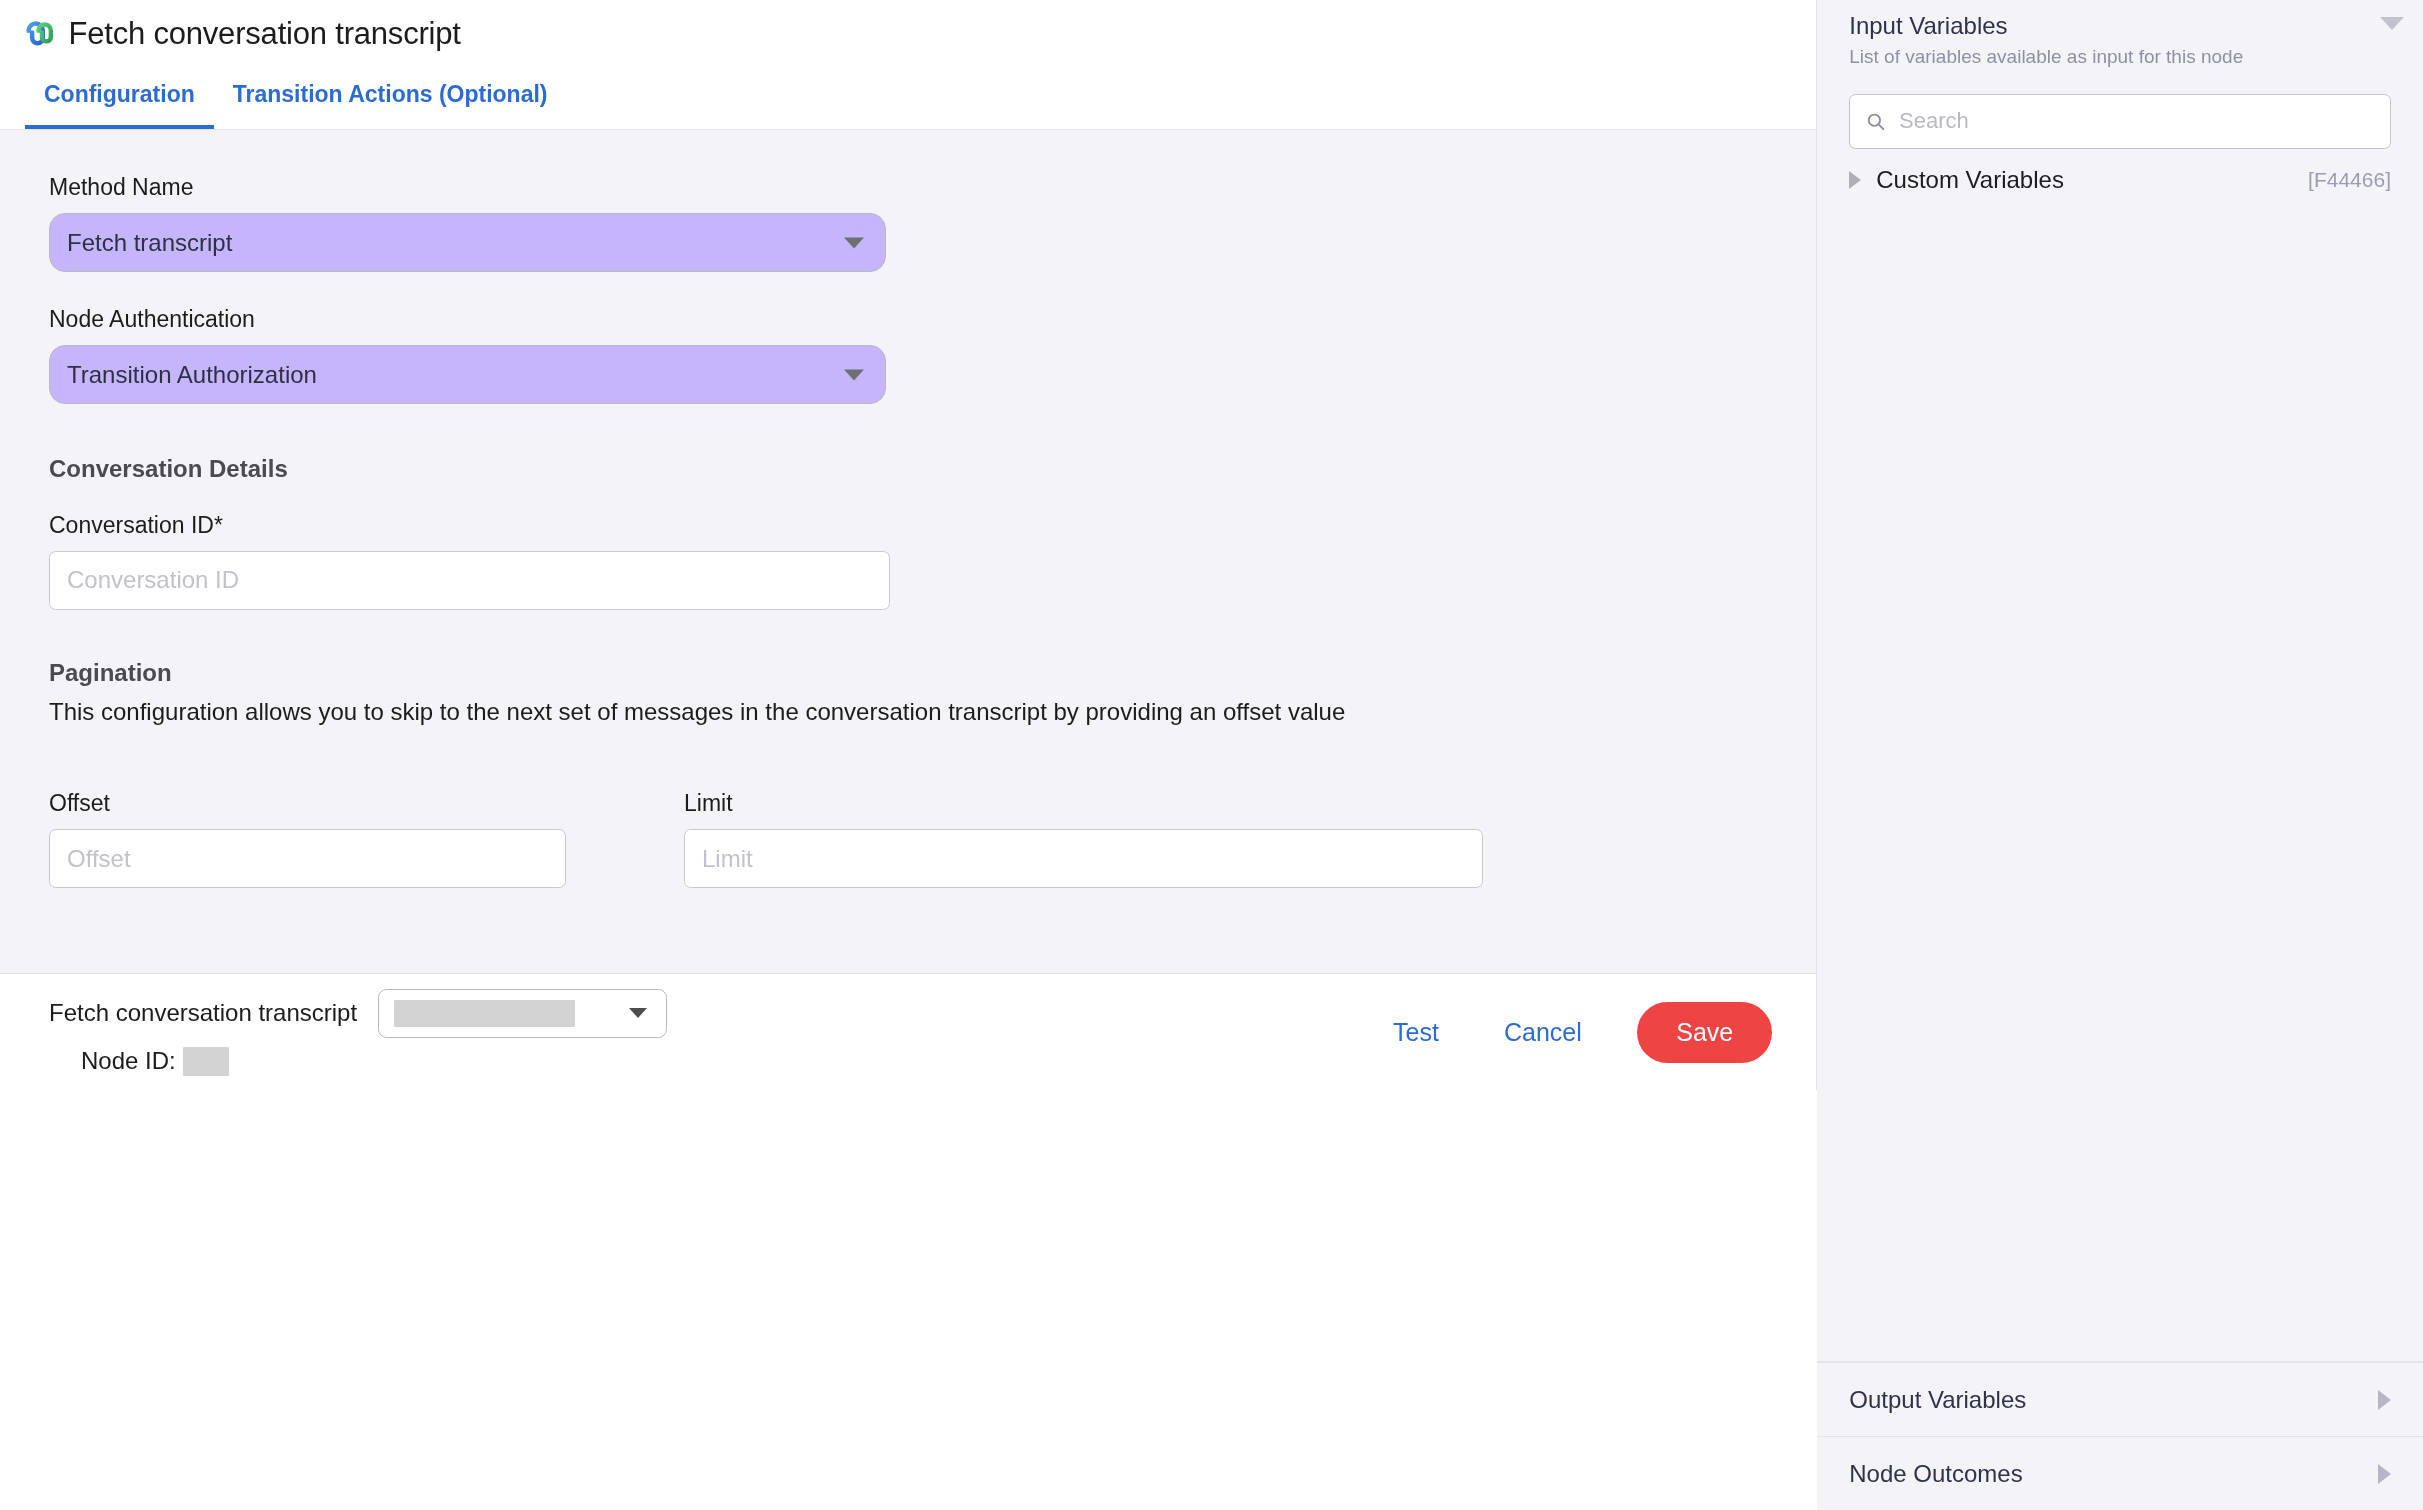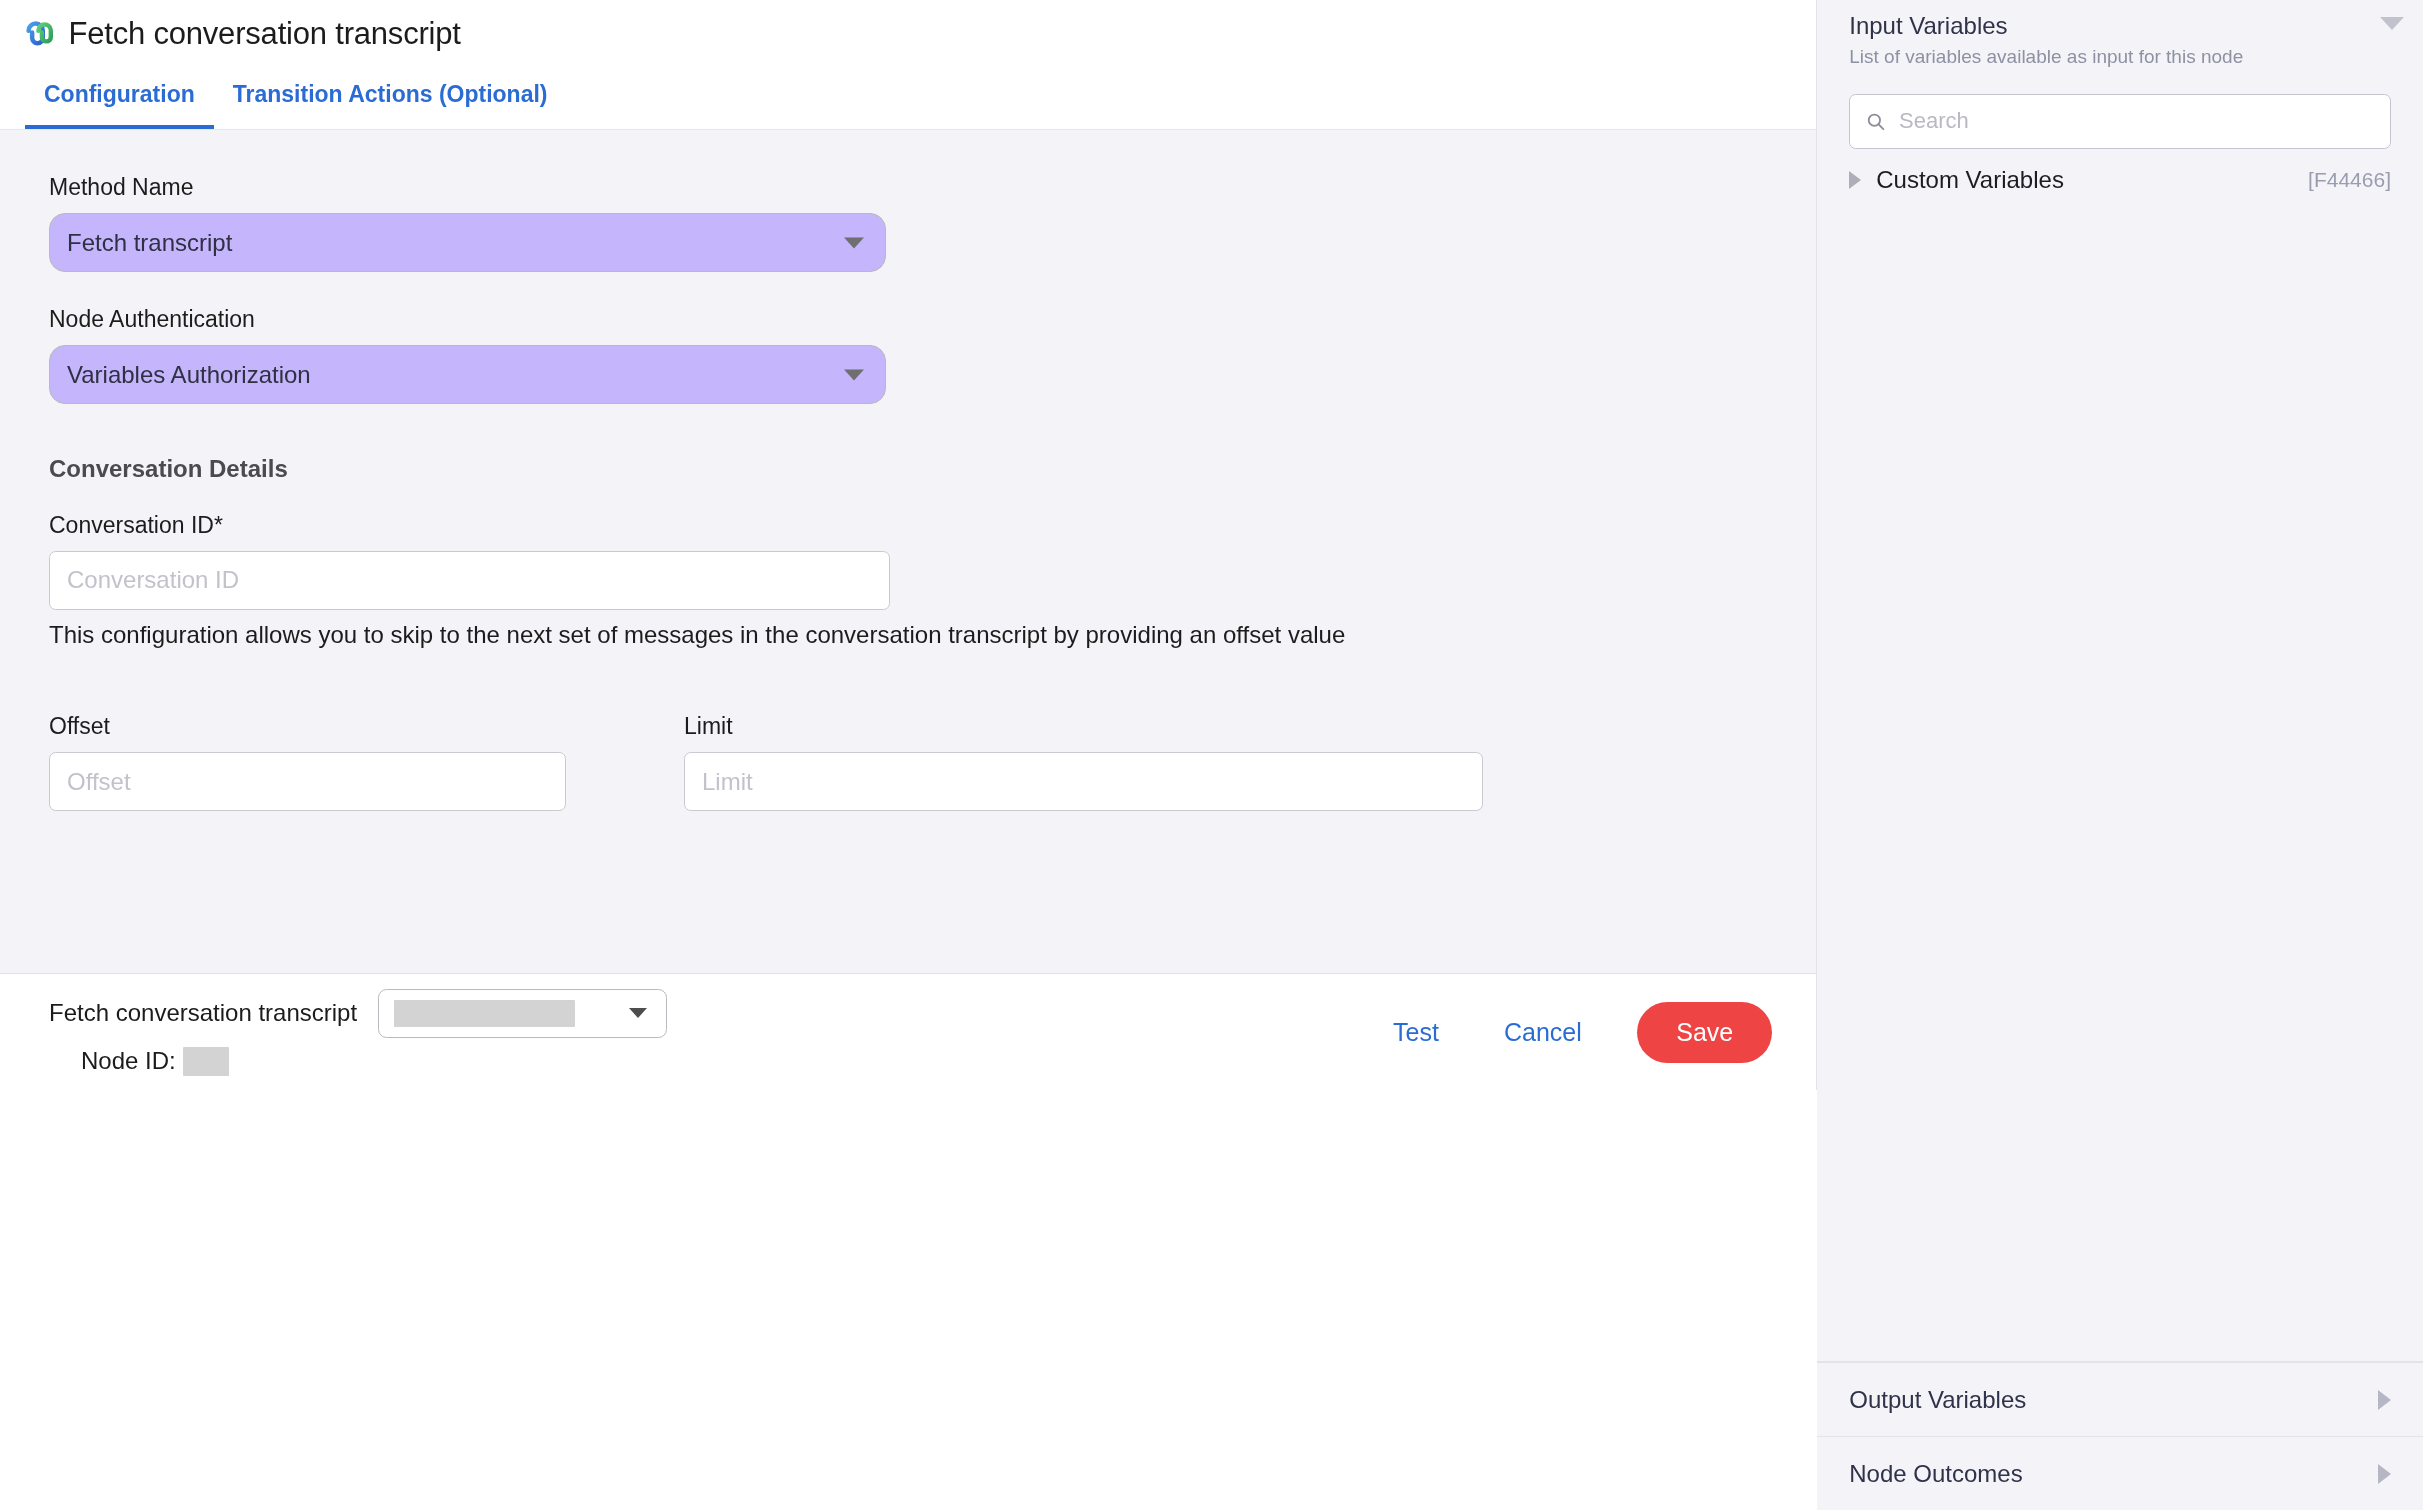--- a/index.html
+++ b/index.html
@@ -435,32 +435,33 @@
         <div class="field-label">Method Name</div>
         <div class="select-box">
           <span class="select-value">Fetch transcript</span>
           <span class="caret"></span>
         </div>
       </div>
 
       <div class="field-block" style="margin-top:34px;">
         <div class="field-label">Node Authentication</div>
         <div class="select-box">
-          <span class="select-value">Variables Authorization</span>
+          <span class="select-value">Transition Authorization</span>
           <span class="caret"></span>
         </div>
       </div>
 
       <div class="section-title" style="margin-top:51px;">Conversation Details</div>
 
       <div class="field-block" style="margin-top:28.5px;">
         <div class="field-label">Conversation ID*</div>
         <input class="text-input" type="text" placeholder="Conversation ID" style="">
       </div>
 
+      <div class="section-title" style="margin-top:49px;">Pagination</div>
       <div class="section-desc">This configuration allows you to skip to the next set of messages in the conversation transcript by providing an offset value</div>
 
       <div class="row-two">
         <div class="col-field">
           <div class="field-label">Offset</div>
           <input class="text-input input-wide" type="text" placeholder="Offset" style="">
         </div>
         <div class="col-field">
           <div class="field-label">Limit</div>
           <input class="text-input input-wide2" type="text" placeholder="Limit" style="">

